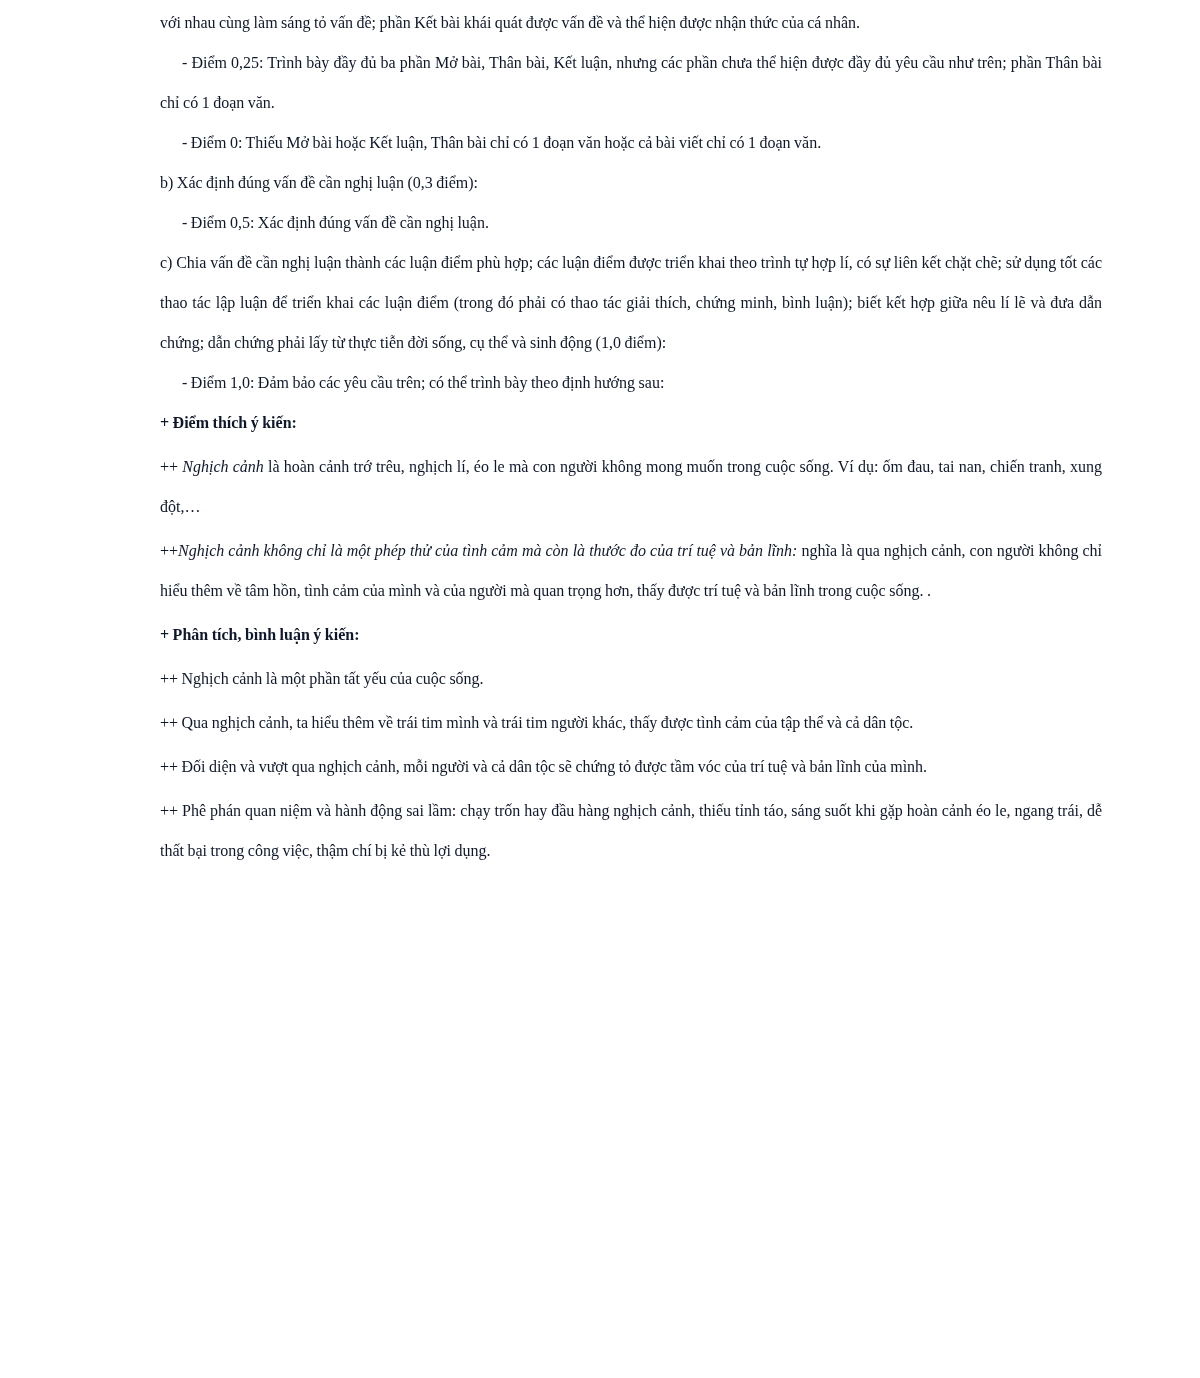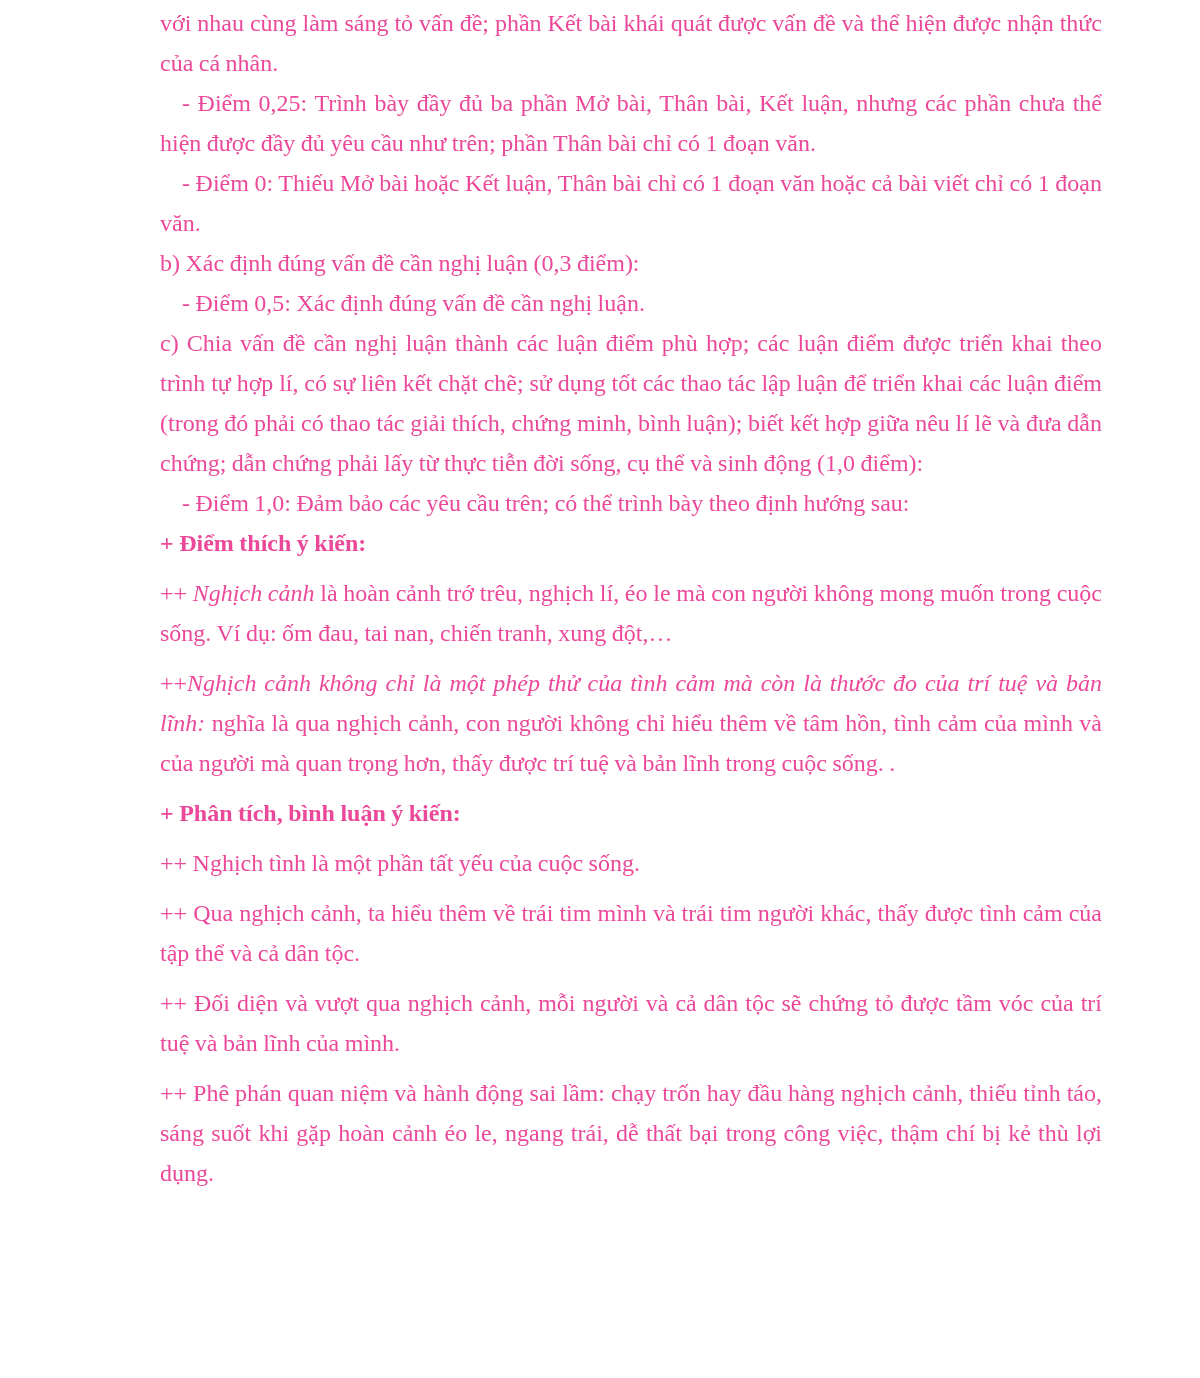--- a/index.html
+++ b/index.html
@@ -15,46 +15,46 @@
   .doc-page {
     box-sizing: border-box;
     width: 1200px;
     min-height: 1378px;
     padding: 3px 98px 10px 160px;
     background: #ffffff;
   }
   .doc-body p.para {
     margin: 0;
     padding: 0;
-    font-size: 24px;
+    font-size: 16px;
     line-height: 40px;
-    color: #ec4899;
+    color: #0f172a;
     text-align: justify;
     word-spacing: -0.5px;
   }
   .doc-body p.para.indent { text-indent: 22px; }
-  .doc-body p.para.spaced { margin-top: 10px; }
+  .doc-body p.para.spaced { margin-top: 4px; }
   .seg-normal { font-weight: normal; font-style: normal; }
   .seg-bold   { font-weight: bold;   font-style: normal; }
   .seg-italic { font-weight: normal; font-style: italic; }
 </style>
 </head>
 <body>
 
 <div class="doc-page">
   <div class="doc-body">
       <p class="para"><span class="seg-normal">với nhau cùng làm sáng tỏ vấn đề; phần Kết bài khái quát được vấn đề và thể hiện được nhận thức của cá nhân.</span></p>
       <p class="para indent"><span class="seg-normal">- Điểm 0,25: Trình bày đầy đủ ba phần Mở bài, Thân bài, Kết luận, nhưng các phần chưa thể hiện được đầy đủ yêu cầu như trên; phần Thân bài chỉ có 1 đoạn văn.</span></p>
       <p class="para indent"><span class="seg-normal">- Điểm 0: Thiếu Mở bài hoặc Kết luận, Thân bài chỉ có 1 đoạn văn hoặc cả bài viết chỉ có 1 đoạn văn.</span></p>
       <p class="para"><span class="seg-normal">b) Xác định đúng vấn đề cần nghị luận (0,3 điểm):</span></p>
       <p class="para indent"><span class="seg-normal">- Điểm 0,5: Xác định đúng vấn đề cần nghị luận.</span></p>
       <p class="para"><span class="seg-normal">c) Chia vấn đề cần nghị luận thành các luận điểm phù hợp; các luận điểm được triển khai theo trình tự hợp lí, có sự liên kết chặt chẽ; sử dụng tốt các thao tác lập luận để triển khai các luận điểm (trong đó phải có thao tác giải thích, chứng minh, bình luận); biết kết hợp giữa nêu lí lẽ và đưa dẫn chứng; dẫn chứng phải lấy từ thực tiễn đời sống, cụ thể và sinh động (1,0 điểm):</span></p>
       <p class="para indent"><span class="seg-normal">- Điểm 1,0: Đảm bảo các yêu cầu trên; có thể trình bày theo định hướng sau:</span></p>
       <p class="para"><span class="seg-bold">+ Điểm thích ý kiến:</span></p>
       <p class="para spaced"><span class="seg-normal">++ </span><span class="seg-italic">Nghịch cảnh</span><span class="seg-normal"> là hoàn cảnh trớ trêu, nghịch lí, éo le mà con người không mong muốn trong cuộc sống. Ví dụ: ốm đau, tai nan, chiến tranh, xung đột,…</span></p>
       <p class="para spaced"><span class="seg-normal">++</span><span class="seg-italic">Nghịch cảnh không chỉ là một phép thử của tình cảm mà còn là thước đo của trí tuệ và bản lĩnh:</span><span class="seg-normal"> nghĩa là qua nghịch cảnh, con người không chỉ hiểu thêm về tâm hồn, tình cảm của mình và của người mà quan trọng hơn, thấy được trí tuệ và bản lĩnh trong cuộc sống. .</span></p>
       <p class="para spaced"><span class="seg-bold">+ Phân tích, bình luận ý kiến:</span></p>
-      <p class="para spaced"><span class="seg-normal">++ Nghịch tình là một phần tất yếu của cuộc sống.</span></p>
+      <p class="para spaced"><span class="seg-normal">++ Nghịch cảnh là một phần tất yếu của cuộc sống.</span></p>
       <p class="para spaced"><span class="seg-normal">++ Qua nghịch cảnh, ta hiểu thêm về trái tim mình và trái tim người khác, thấy được tình cảm của tập thể và cả dân tộc.</span></p>
       <p class="para spaced"><span class="seg-normal">++ Đối diện và vượt qua nghịch cảnh, mỗi người và cả dân tộc sẽ chứng tỏ được tầm vóc của trí tuệ và bản lĩnh của mình.</span></p>
       <p class="para spaced"><span class="seg-normal">++ Phê phán quan niệm và hành động sai lầm: chạy trốn hay đầu hàng nghịch cảnh, thiếu tỉnh táo, sáng suốt khi gặp hoàn cảnh éo le, ngang trái, dễ thất bại trong công việc, thậm chí bị kẻ thù lợi dụng.</span></p>
     </div>
 </div>
 
 </body></html>

